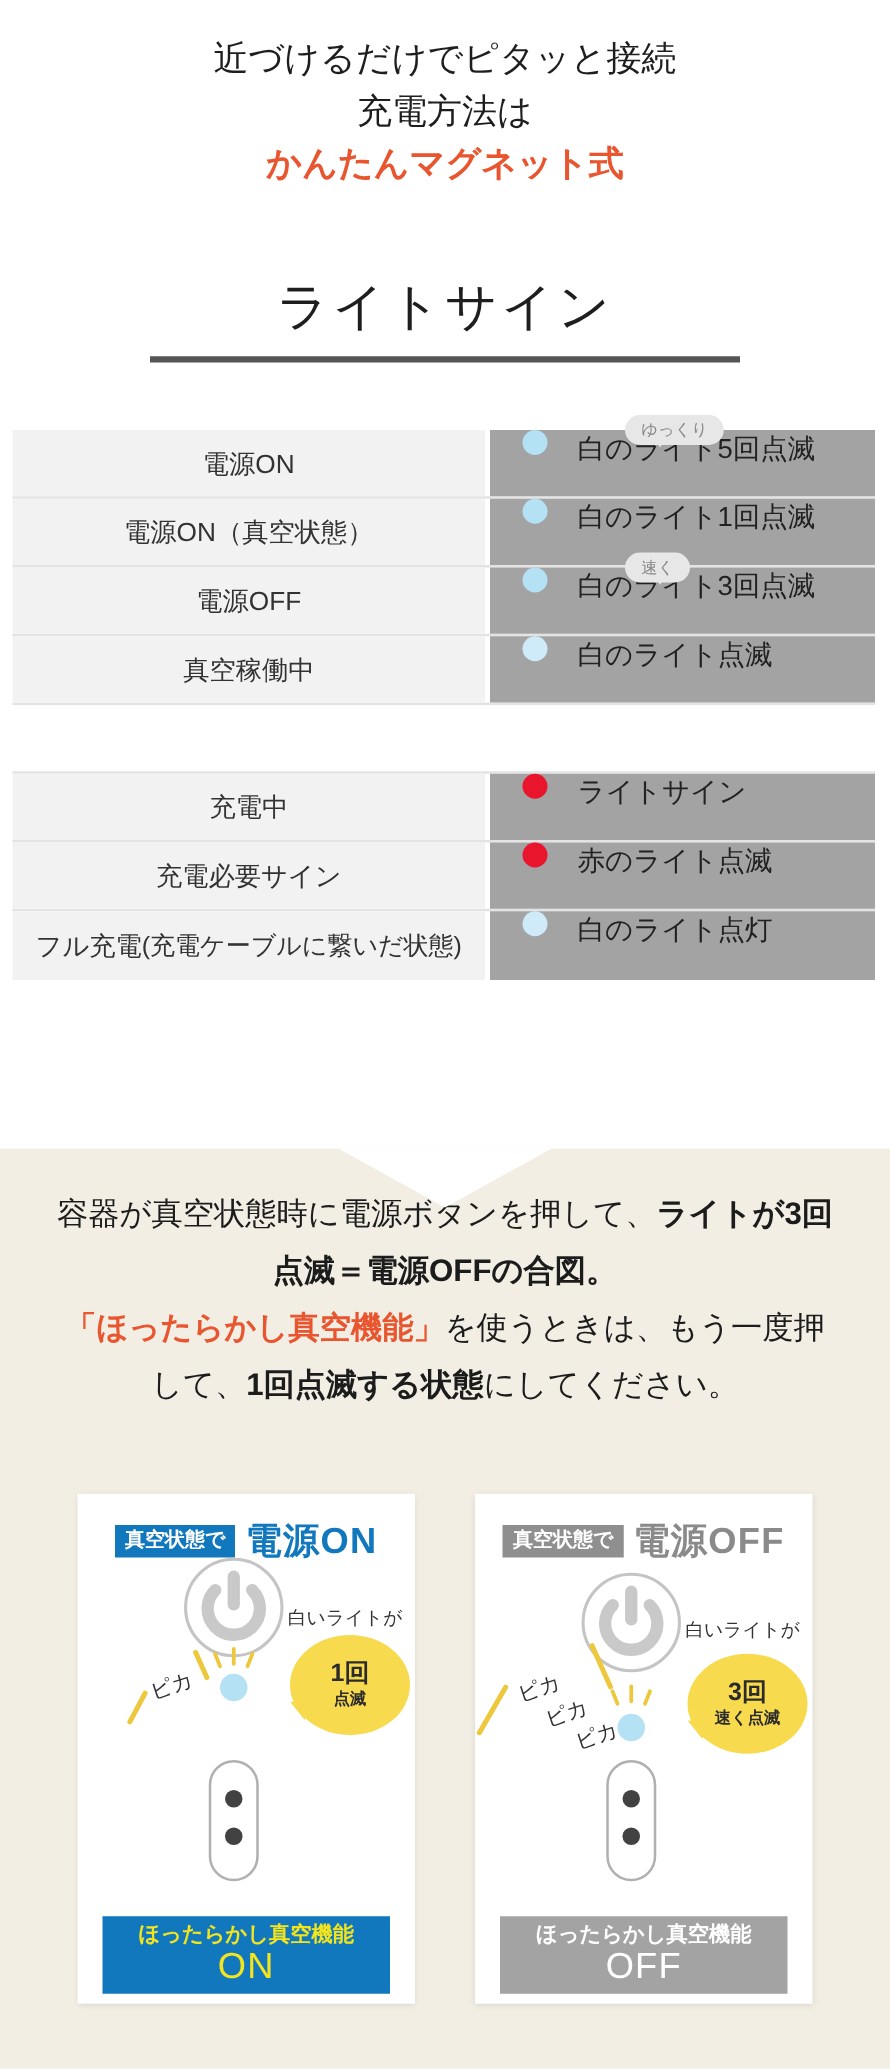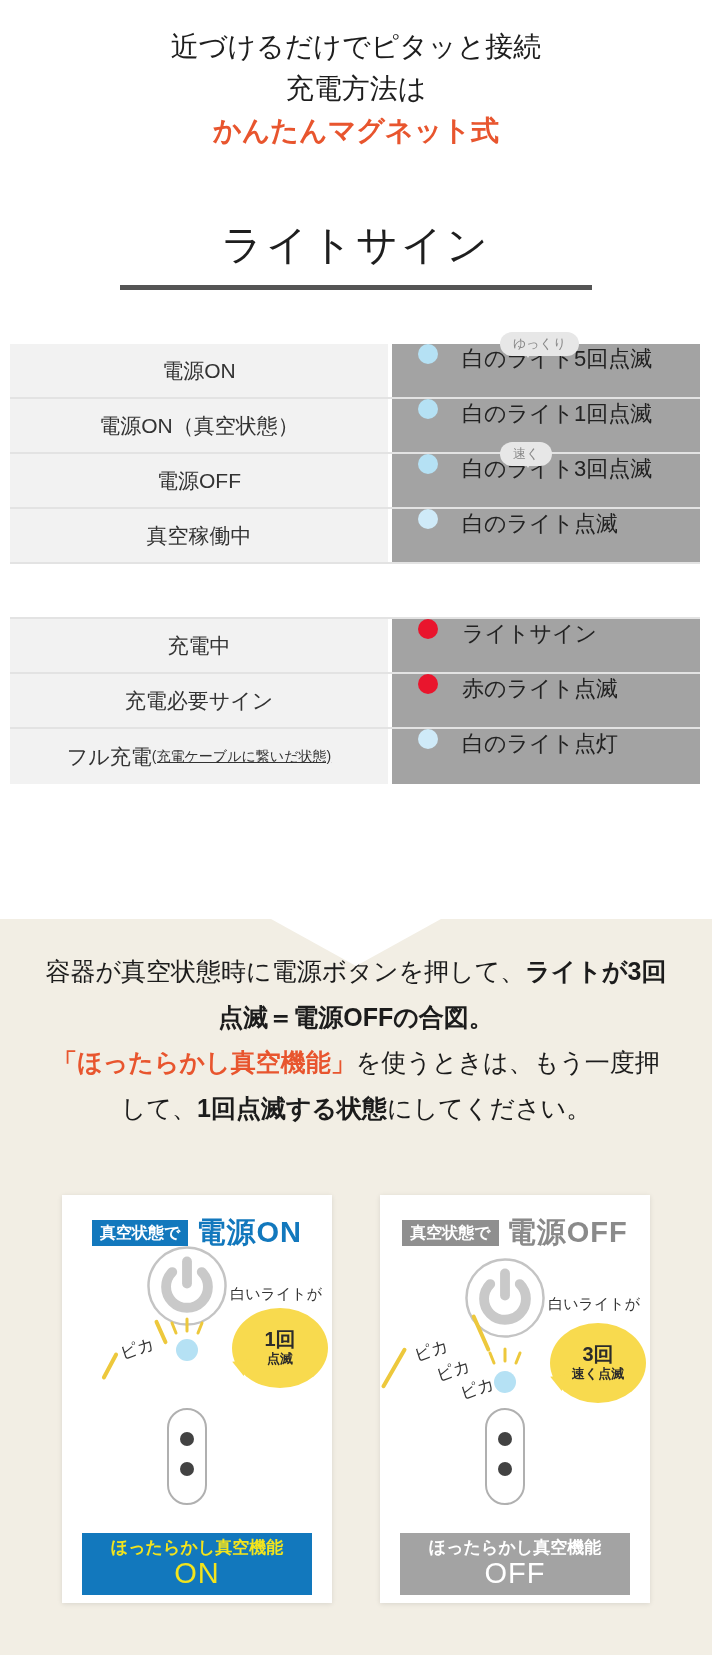--- a/index.html
+++ b/index.html
@@ -15,21 +15,21 @@
   .section-title { font-size:41px; letter-spacing:3px; color:#1e1e1e; font-weight:normal; }
   .title-underline { width:472px; height:5px; background:#555555; margin:12px auto 0; }
 
   
   .lstable { margin:54px 12px 0 10px; }
   .t-row { display:flex; height:55px; border-bottom:2px solid #e3e3e3; }
   .t-row:last-child { border-bottom:none; }
   .t-label { width:378px; background:#f2f2f2; margin-right:4px;
              display:flex; align-items:center; justify-content:center;
              font-size:21px; color:#333; }
-  .t-label .sub { font-size:14px;text-decoration:underline; }
+  .t-label .sub { font-size:20px; }
   .t-value { flex:1; background:#a3a3a3; position:relative;
              display:flex; align-items:flex-start; gap:24px; padding-left:26px;
              font-size:22px; color:#222; }
   .dot { width:20px; height:20px; border-radius:50%; flex:none; }
   .speed-badge { position:absolute; top:-12px; left:108px;
                  background:#e7e7e7; color:#888; font-size:13px;
                  padding:2px 13px; border-radius:12px; line-height:1.5; }
   .speed-badge::after { content:""; position:absolute; left:24px; bottom:-6px;
                  border:4px solid transparent; border-top:7px solid #e7e7e7; }
 

